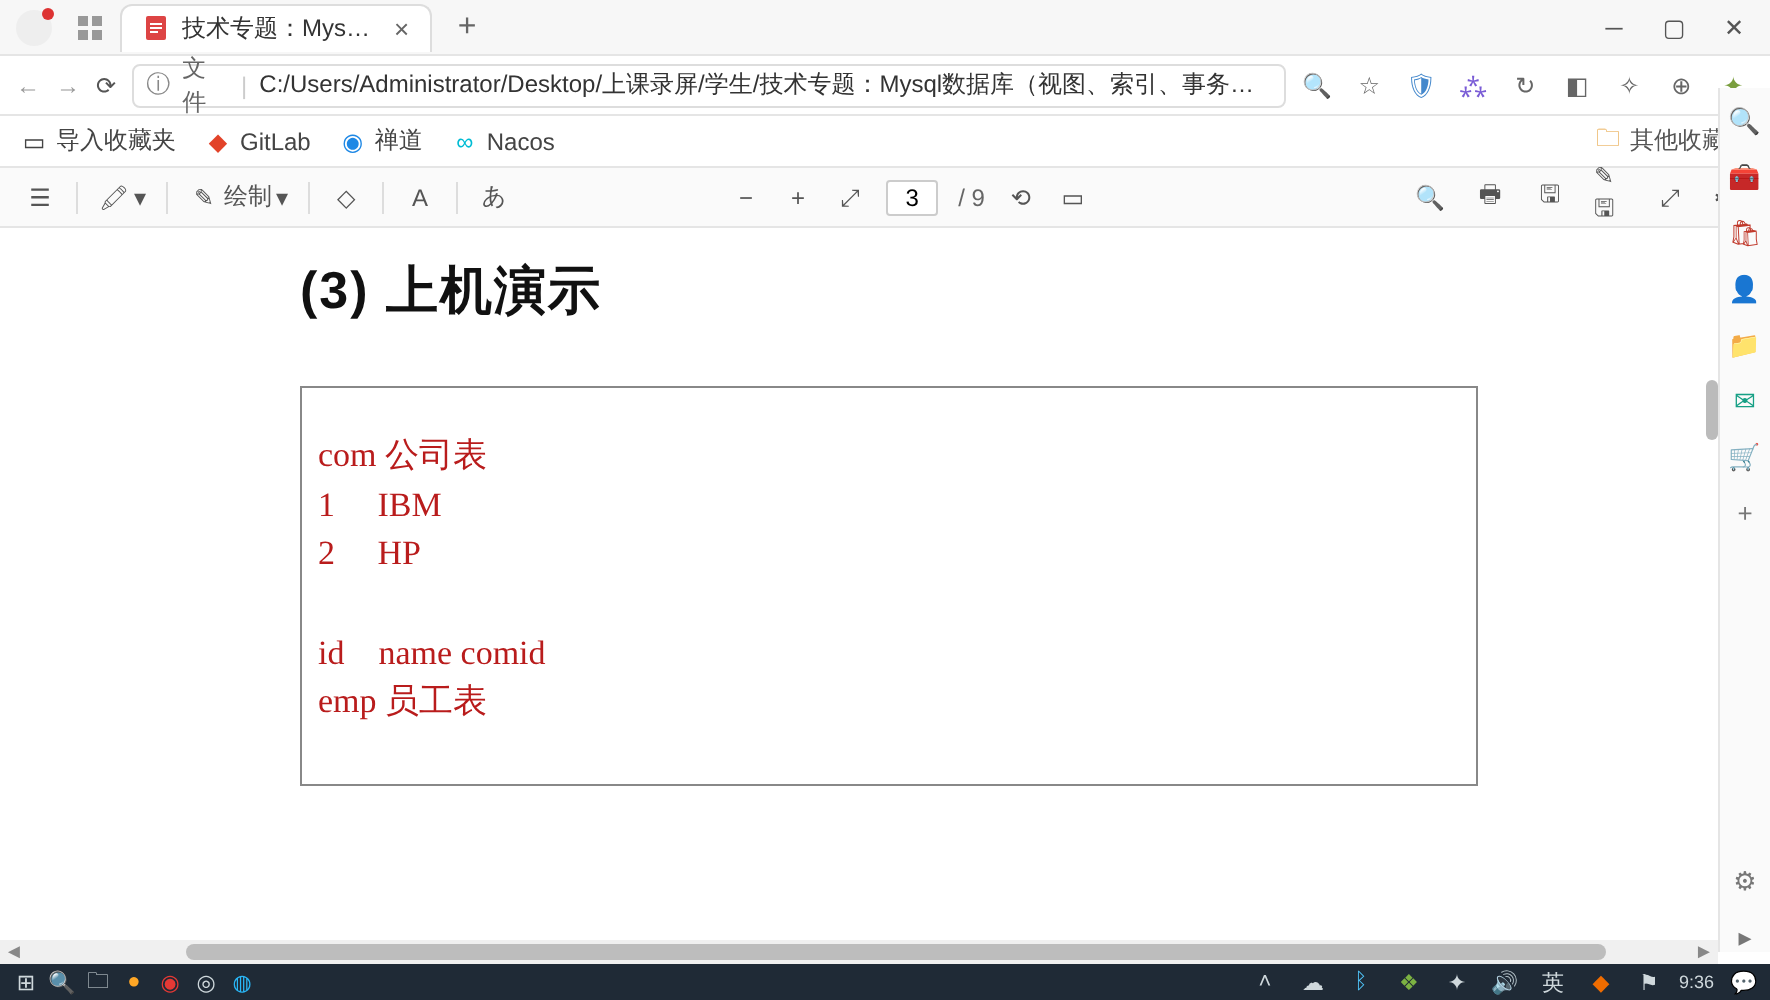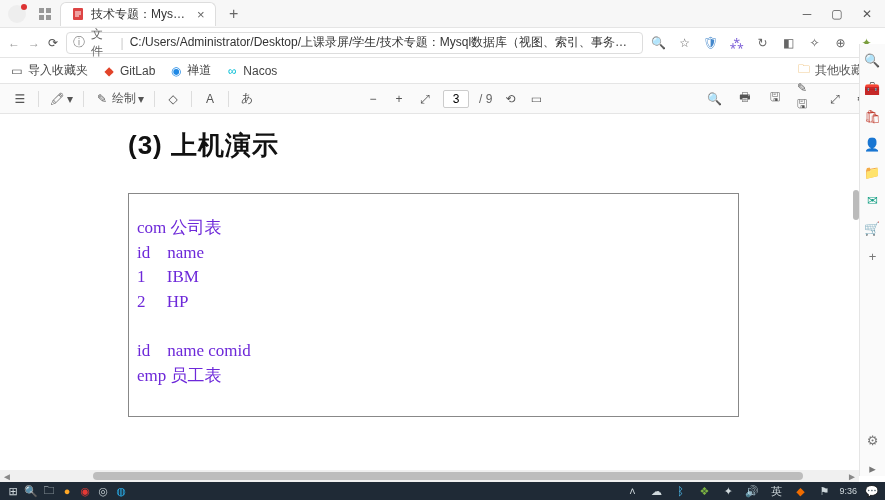--- a/index.html
+++ b/index.html
@@ -87,28 +87,28 @@
   }
   .pdftoolbar .total-pages { color:#666; }
   .pdftoolbar .right { margin-left:auto; display:flex; gap:14px; }
   .tool-icn { width:16px; height:16px; display:flex; align-items:center; justify-content:center; }
 
   
   .content {
     position:absolute; top:114px; left:0; right:26px; bottom:24px;
     overflow:hidden; background:#fff;
   }
-  .page-inner { padding:10px 120px 0 128px; }
+  .page-inner { padding:10px 120px 0 128px;margin-left:22px; }
   .heading {
     font-size:26px; font-weight:700; color:#111;
     margin:4px 0 30px 0; letter-spacing:1px;
   }
   .doc-box {
     border:1px solid #888; padding:22px 8px 28px 8px;
-    font-size:17px; line-height:1.45; color:#6d28d9;
+    font-size:17px; line-height:1.45; color:#b91c1c;
     font-family: "SimSun","Microsoft YaHei",serif;
   }
   .doc-box .line { white-space:pre; }
 
   
   .sidepanel {
     position:absolute; top:44px; right:0; width:26px; bottom:24px;
     border-left:1px solid #e5e5e5; background:#fafafa;
     display:flex; flex-direction:column; align-items:center; gap:12px;
     padding-top:8px;
@@ -267,21 +267,20 @@
     <span class="tool-icn">⤢</span>
     <span class="tool-icn dd">⚙<span style="font-size:8px">▾</span></span>
   </div>
 </div>
 
 <div class="content">
   <div class="page-inner">
     <div class="heading">(3)  上机演示</div>
     <div class="doc-box">
       <div class="line">com 公司表</div>
-      <div class="line">id    name</div>
       <div class="line">1     IBM</div>
       <div class="line">2     HP</div>
       <div class="line">&nbsp;</div>
       <div class="line">id    name comid</div>
       <div class="line">emp 员工表</div>
     </div>
   </div>
 </div>
 
 <div class="vscroll-hint"></div>

